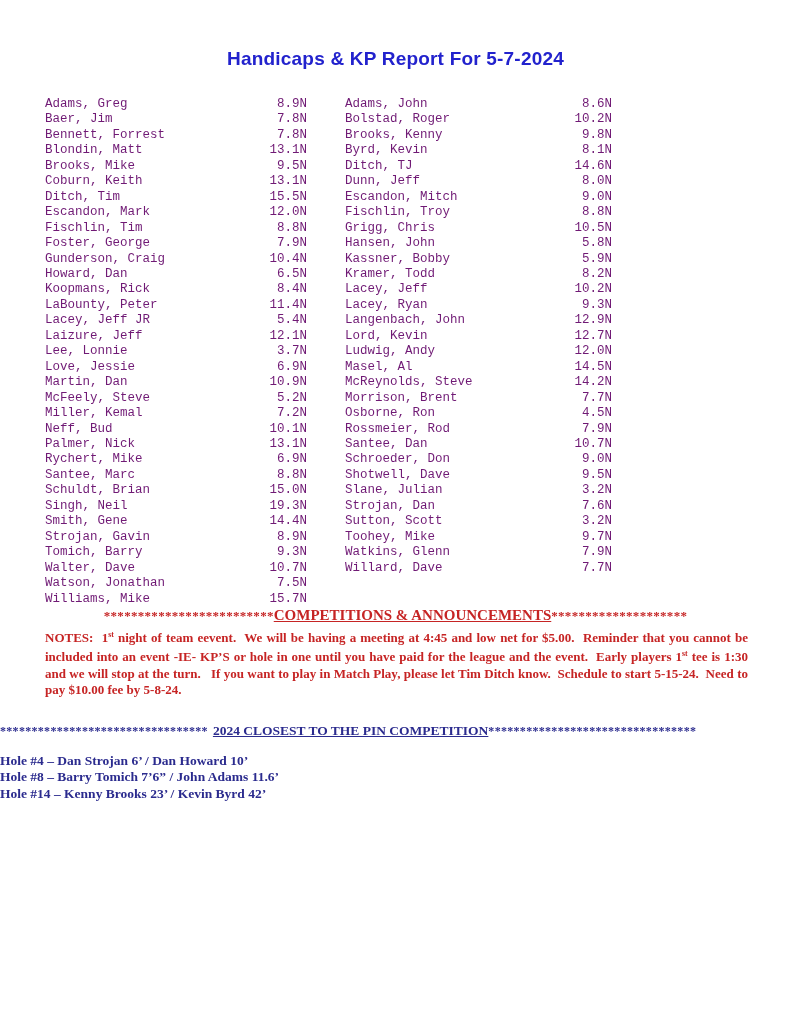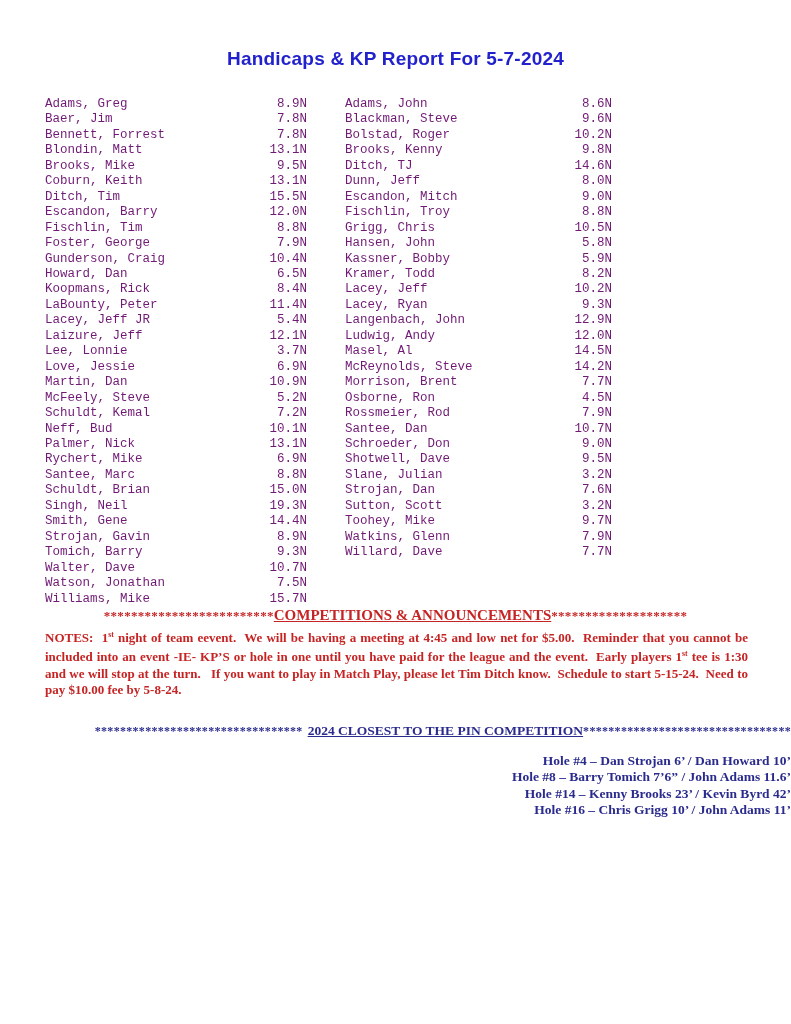--- a/index.html
+++ b/index.html
@@ -31,27 +31,27 @@
   }
   .ann-title { text-decoration:underline; font-size:15px; letter-spacing:0; }
   .notes {
     margin:3px 43px 0 45px;
     color:#c62424; font-family:"Liberation Serif",serif;
     font-weight:bold; font-size:13px; line-height:16px;
     text-align:justify; white-space:pre-wrap;
   }
   .notes sup { font-size:.6em; }
   .kp-header {
-    margin-top:25px; text-align:right;
+    margin-top:25px; text-align:left;
     color:#2b2b8e; font-family:"Liberation Serif",serif;
     font-weight:bold; font-size:12px; letter-spacing:.3px;
   }
   .kp-title { text-decoration:underline; font-size:13.5px; padding-left:5px; letter-spacing:0; }
   .holes {
-    margin-top:14px; text-align:right;
+    margin-top:14px; text-align:left;
     color:#2b2b8e; font-family:"Liberation Serif",serif;
     font-weight:bold; font-size:13.5px; line-height:16.5px;
   }
 </style>
 </head>
 <body>
 
 <div class="page">
 
   <h1 class="title">Handicaps &amp; KP Report For 5-7-2024</h1>
@@ -88,21 +88,21 @@
     <span class="nm">Coburn, Keith</span>
     <span class="hc">13.1N</span>
   </div>
 
   <div class="row">
     <span class="nm">Ditch, Tim</span>
     <span class="hc">15.5N</span>
   </div>
 
   <div class="row">
-    <span class="nm">Escandon, Barry</span>
+    <span class="nm">Escandon, Mark</span>
     <span class="hc">12.0N</span>
   </div>
 
   <div class="row">
     <span class="nm">Fischlin, Tim</span>
     <span class="hc">8.8N</span>
   </div>
 
   <div class="row">
     <span class="nm">Foster, George</span>
@@ -153,21 +153,21 @@
     <span class="nm">Martin, Dan</span>
     <span class="hc">10.9N</span>
   </div>
 
   <div class="row">
     <span class="nm">McFeely, Steve</span>
     <span class="hc">5.2N</span>
   </div>
 
   <div class="row">
-    <span class="nm">Schuldt, Kemal</span>
+    <span class="nm">Miller, Kemal</span>
     <span class="hc">7.2N</span>
   </div>
 
   <div class="row">
     <span class="nm">Neff, Bud</span>
     <span class="hc">10.1N</span>
   </div>
 
   <div class="row">
     <span class="nm">Palmer, Nick</span>
@@ -224,35 +224,35 @@
     <span class="hc">15.7N</span>
   </div>
 </div>
     <div class="col col-right">
   <div class="row">
     <span class="nm">Adams, John</span>
     <span class="hc">8.6N</span>
   </div>
 
 
-  <div class="row">
-    <span class="nm">Blackman, Steve</span>
-    <span class="hc">9.6N</span>
-  </div>
 
   <div class="row">
     <span class="nm">Bolstad, Roger</span>
     <span class="hc">10.2N</span>
   </div>
 
   <div class="row">
     <span class="nm">Brooks, Kenny</span>
     <span class="hc">9.8N</span>
   </div>
 
+  <div class="row">
+    <span class="nm">Byrd, Kevin</span>
+    <span class="hc">8.1N</span>
+  </div>
 
   <div class="row">
     <span class="nm">Ditch, TJ</span>
     <span class="hc">14.6N</span>
   </div>
 
   <div class="row">
     <span class="nm">Dunn, Jeff</span>
     <span class="hc">8.0N</span>
   </div>
@@ -295,20 +295,24 @@
   <div class="row">
     <span class="nm">Lacey, Ryan</span>
     <span class="hc">9.3N</span>
   </div>
 
   <div class="row">
     <span class="nm">Langenbach, John</span>
     <span class="hc">12.9N</span>
   </div>
 
+  <div class="row">
+    <span class="nm">Lord, Kevin</span>
+    <span class="hc">12.7N</span>
+  </div>
 
   <div class="row">
     <span class="nm">Ludwig, Andy</span>
     <span class="hc">12.0N</span>
   </div>
 
   <div class="row">
     <span class="nm">Masel, Al</span>
     <span class="hc">14.5N</span>
   </div>
@@ -386,16 +390,15 @@
 
   <div class="kp-header"><span class="stars">*********************************</span><span class="kp-title">2024 CLOSEST TO THE PIN COMPETITION</span><span class="stars">*********************************</span></div>
 
   <div class="holes">
   <div class="hole">Hole #4 – Dan Strojan 6’ / Dan Howard 10’</div>
 
   <div class="hole">Hole #8 – Barry Tomich 7’6” / John Adams 11.6’</div>
 
   <div class="hole">Hole #14 – Kenny Brooks 23’ / Kevin Byrd 42’</div>
 
-  <div class="hole">Hole #16 – Chris Grigg 10’ / John Adams 11’</div>
 </div>
 
 </div>
 
 </body></html>

